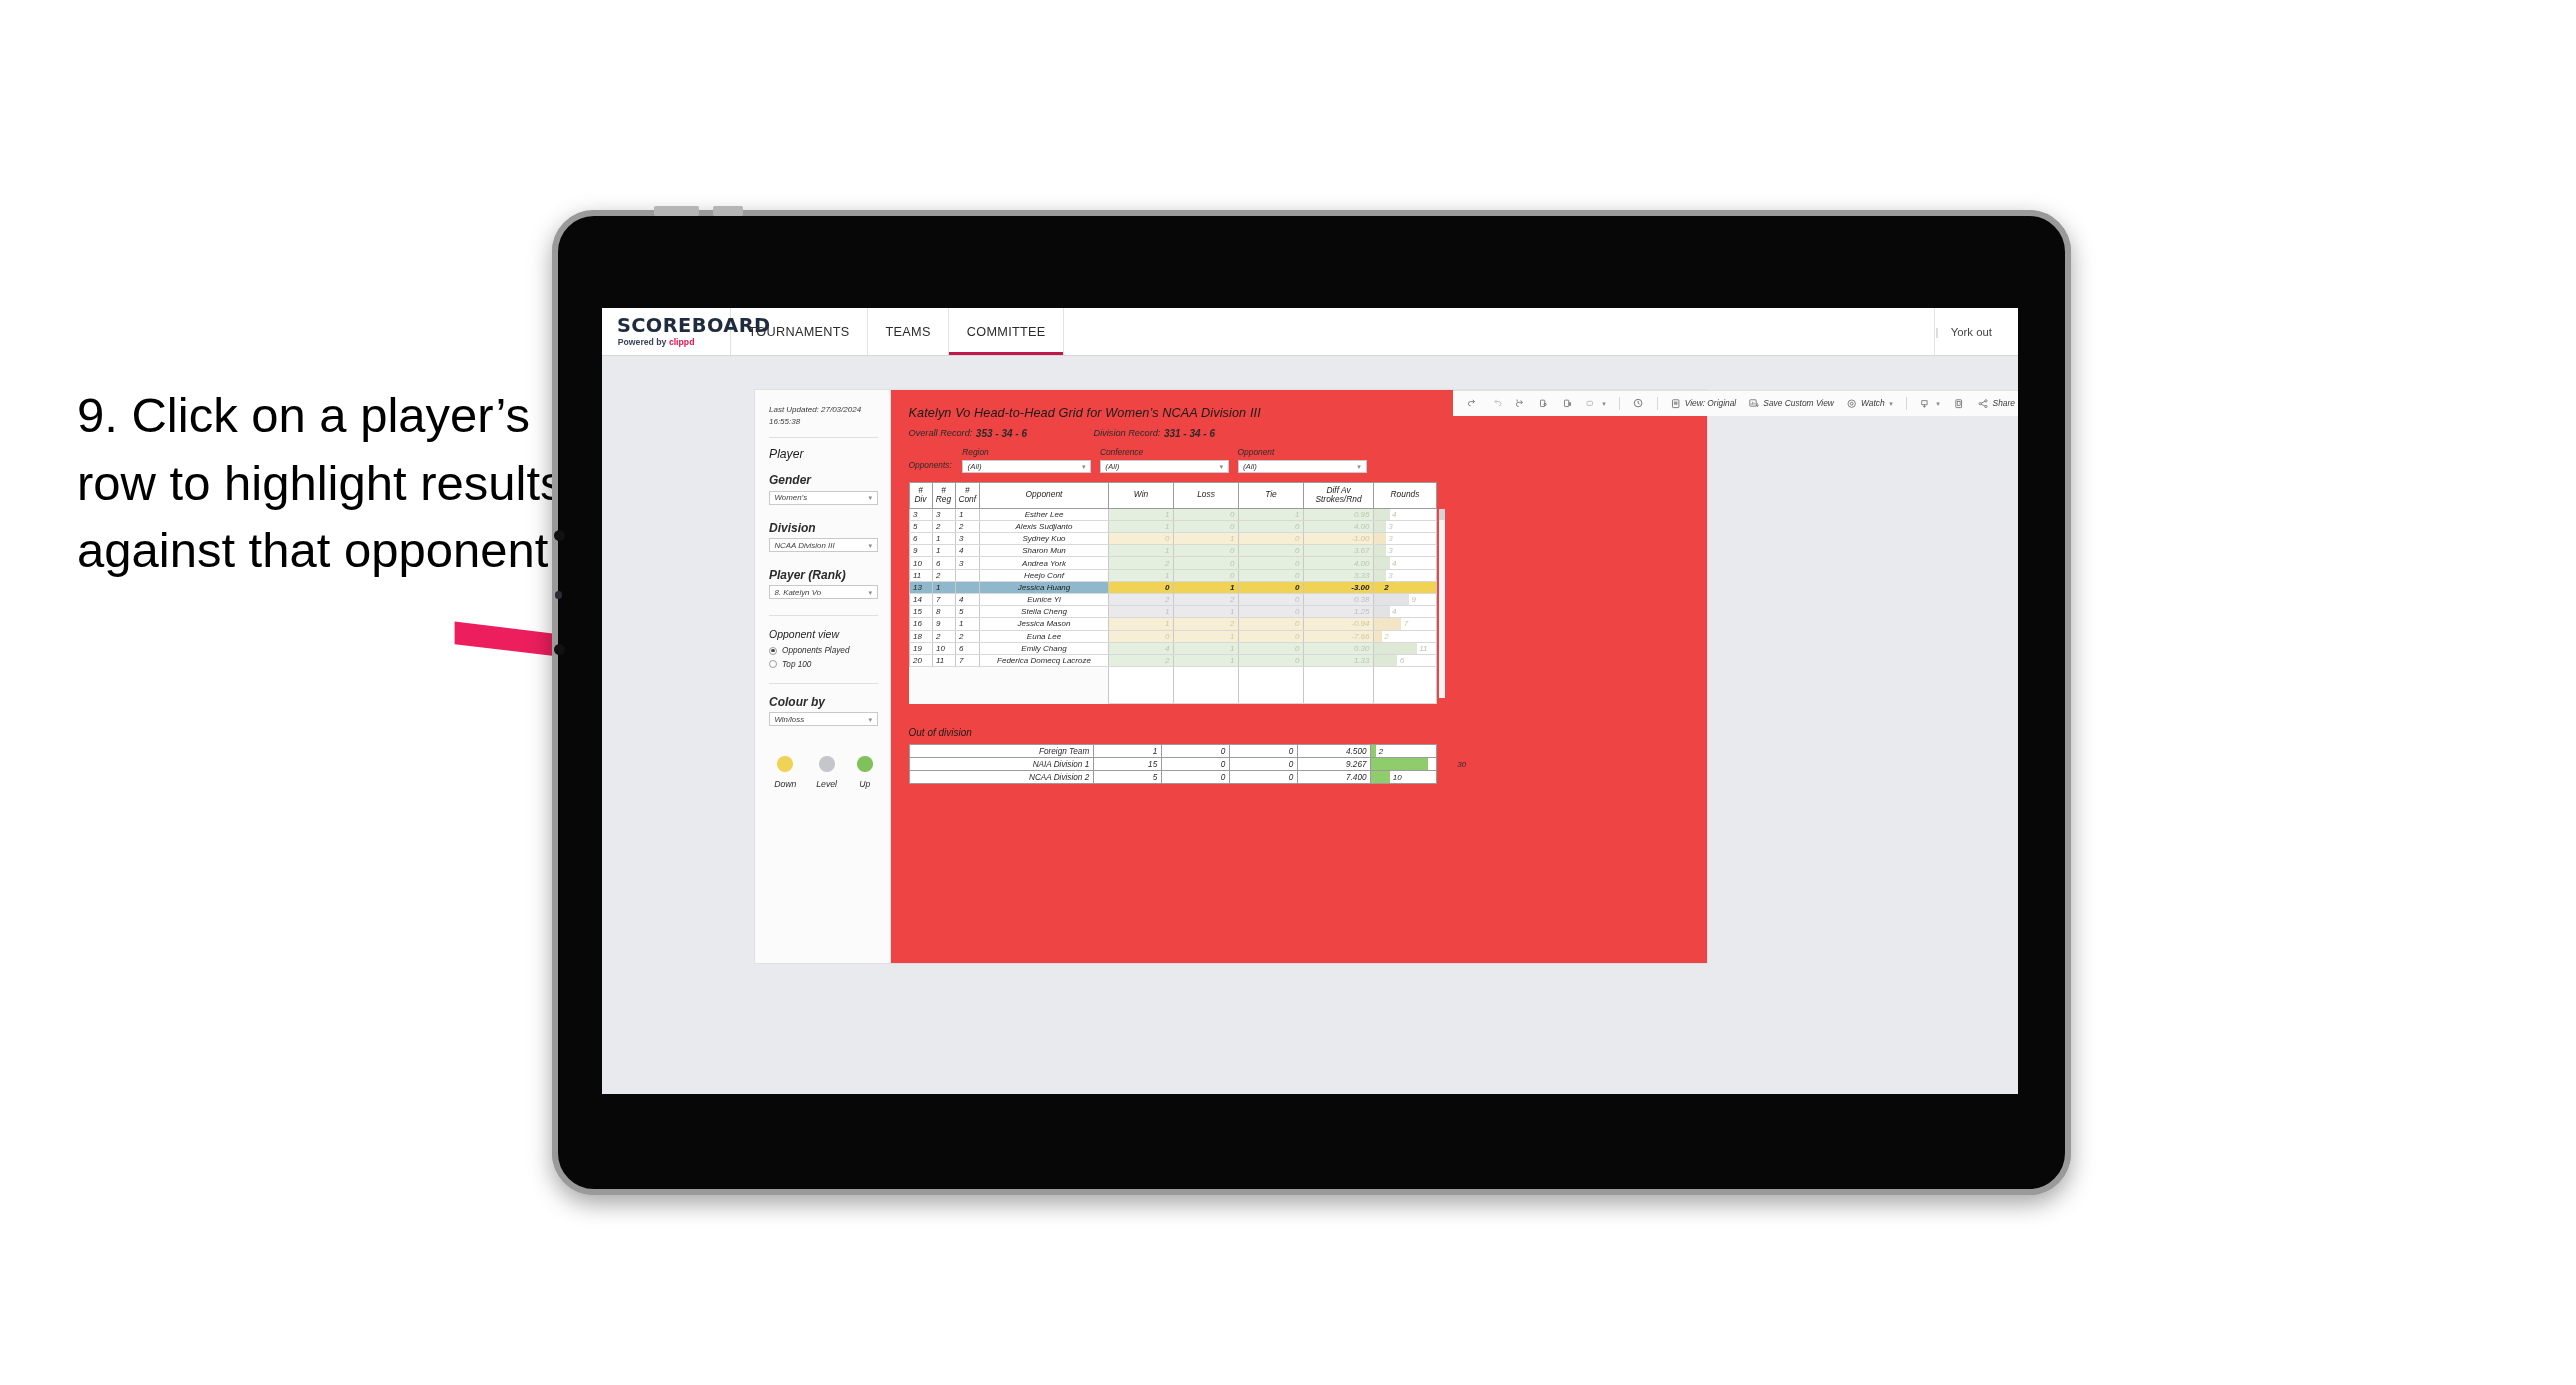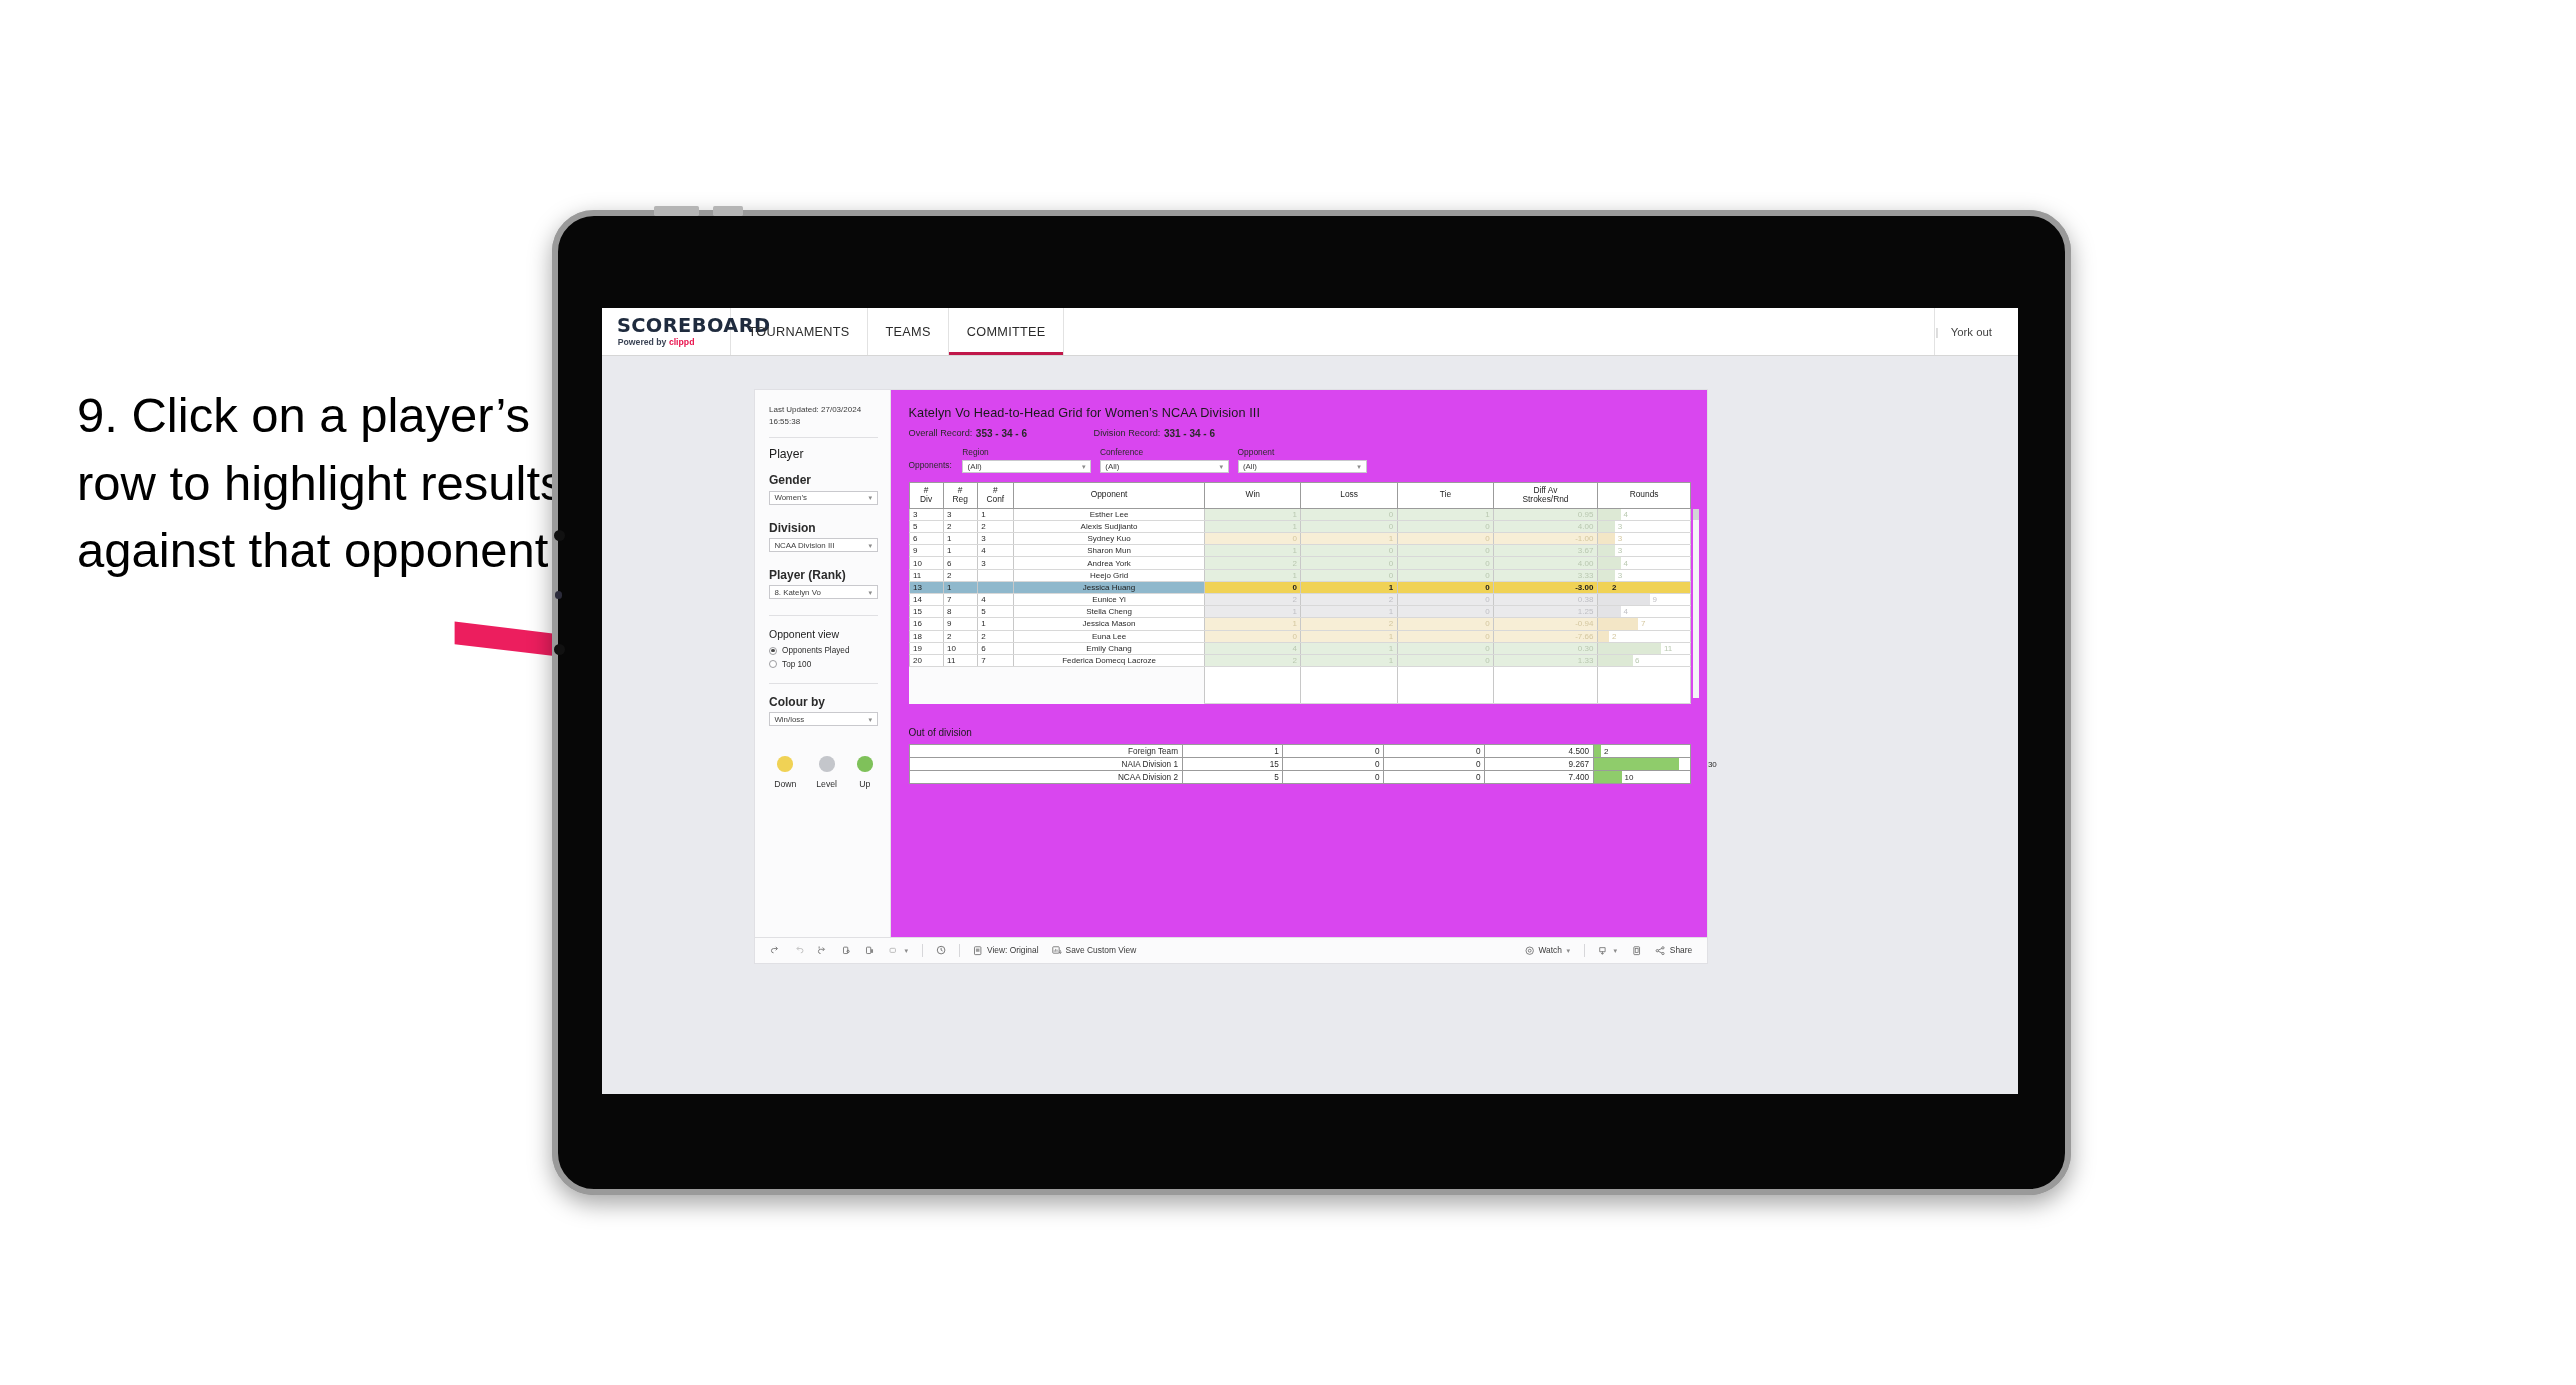--- a/index.html
+++ b/index.html
@@ -94,22 +94,22 @@
     font-size:10.8px; letter-spacing:0.3px; color:#2b2b2b; padding:0 15px; cursor:pointer;
   }
   .subnav-item.active{ color:#ef4765; }
 
   
   #content{
     position:relative; height:705px; background:#e9eaee; padding-top:33px;
   }
   #viz{
     position:absolute; left:152px; top:33px; width:954px; height:575px;
-    background:#d946ef; border:0.9px solid #e0e0e4;
-    display:flex; flex-direction:column;
+    background:#ef4444; border:0.9px solid #e0e0e4;
+    display:flex; font-style:italic;
   }
   #viz-body{ flex:1; display:flex; }
 
   
   #panel{
     width:136px; padding:14px 12.2px 0 14px; border-right:0.9px solid #e3e3e6; background:#fbfbfc;
   }
   #last-updated{ font-size:8px; color:#3a3a3a; line-height:1.45; }
   .panel-hr{ height:0.9px; background:#e0e0e3; margin:9.6px 0 9.6px 0; }
   .panel-h{ font-size:12.2px; color:#1d1d1d; margin:1.7px 0 12.2px 0; font-weight:400; }
@@ -426,21 +426,21 @@
                       <td class="val" style="background:#e4efdf;color:#b9c8b0;">4.00</td>
                       <td class="rounds">
                         <div class="rbar" style="width: 25%; background: rgb(221, 233, 213);"></div>
                         <div class="rtxt" style="left: 25%; color: rgb(185, 200, 176);">4</div>
                       </td>
                     </tr>
                     <tr>
                       <td class="num">11</td>
                       <td class="num">2</td>
                       <td class="num"></td>
-                      <td class="nm">Heejo Grid</td>
+                      <td class="nm">Heejo Conf</td>
                       <td class="val" style="background:#e4efdf;color:#b9c8b0;">1</td>
                       <td class="val" style="background:#e4efdf;color:#b9c8b0;">0</td>
                       <td class="val" style="background:#e4efdf;color:#b9c8b0;">0</td>
                       <td class="val" style="background:#e4efdf;color:#b9c8b0;">3.33</td>
                       <td class="rounds">
                         <div class="rbar" style="width: 18.75%; background: rgb(221, 233, 213);"></div>
                         <div class="rtxt" style="left: 18.75%; color: rgb(185, 200, 176);">3</div>
                       </td>
                     </tr>
                     <tr class="sel">

